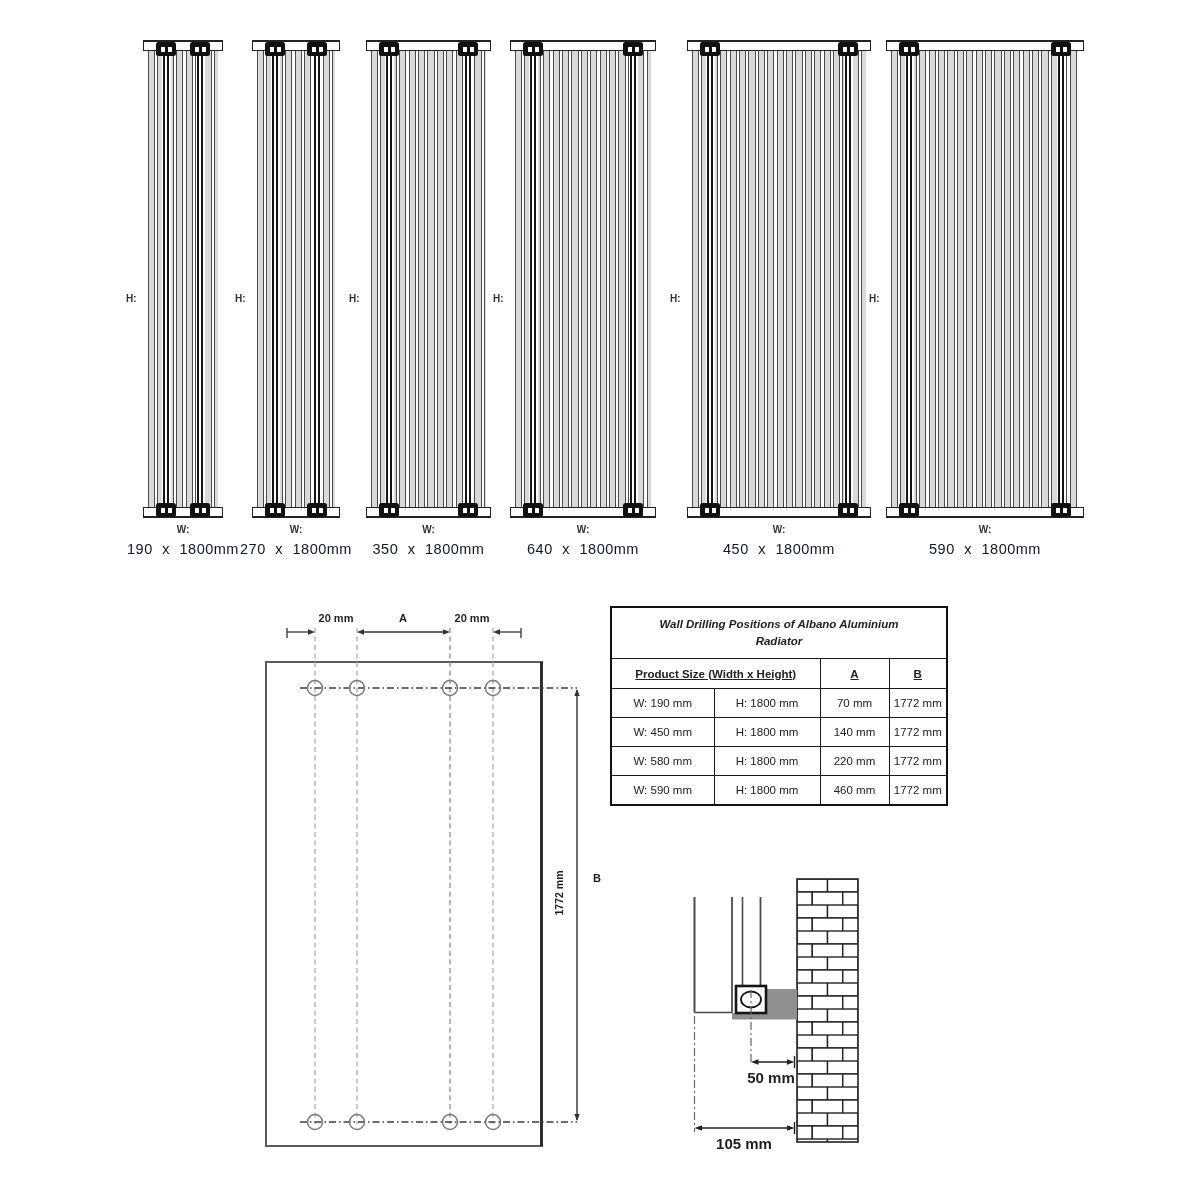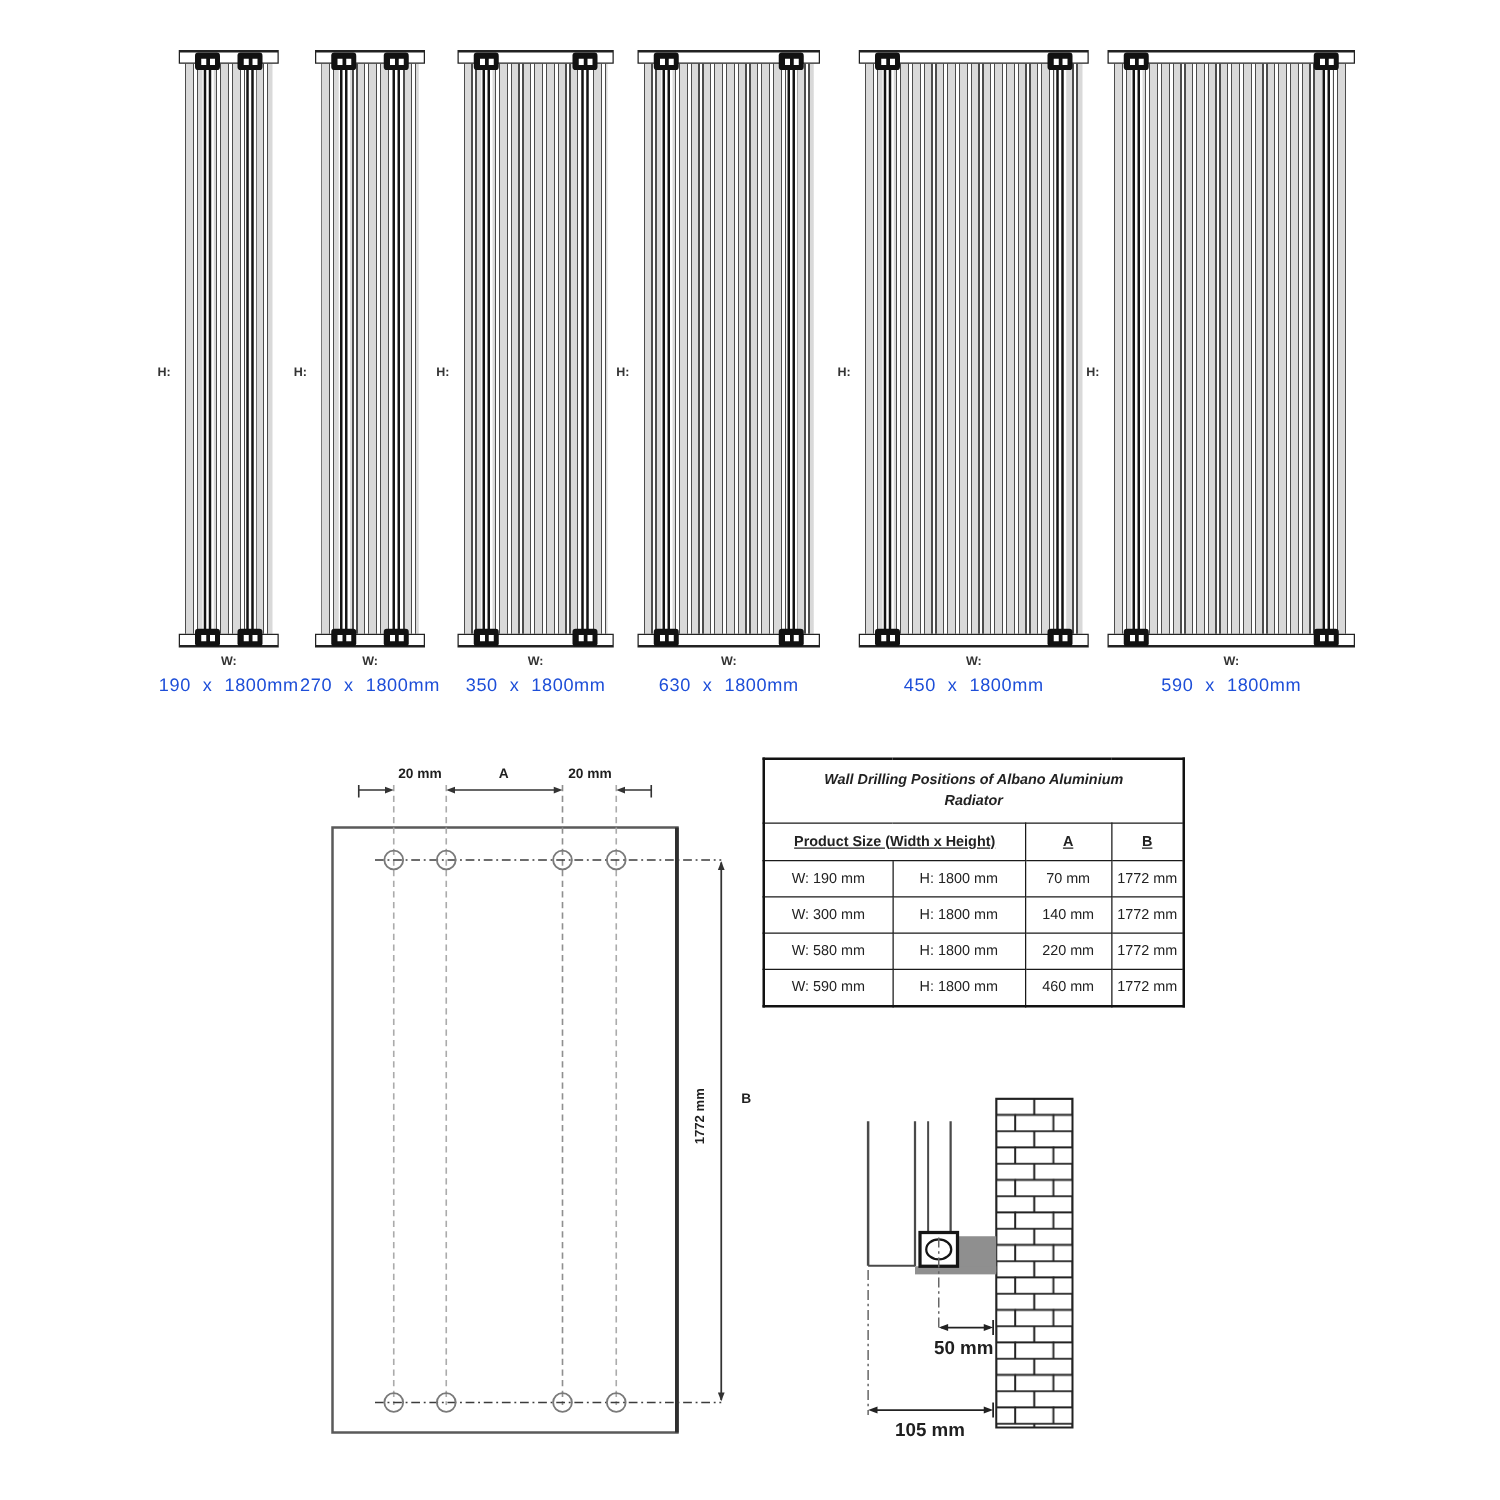--- a/index.html
+++ b/index.html
@@ -39,21 +39,21 @@
   .bracket.tl, .bracket.bl { left:8px; } .bracket.tr, .bracket.br { right:8px; }
   .h-label {
     position:absolute; left:-22px; top:253px; font-size:10px; font-weight:bold; color:#333;
   }
   .w-label {
     position:absolute; left:50%; transform:translateX(-50%); bottom:-17px;
     font-size:10px; font-weight:bold; color:#333;
   }
   .size-label {
     position:absolute; left:50%; transform:translateX(-50%); bottom:-39px;
-    font-size:14.5px; color:#1d4ed8; white-space:nowrap; word-spacing:5px; letter-spacing:0.5px;
+    font-size:14.5px; color:#0f172a; white-space:nowrap; word-spacing:5px; letter-spacing:0.5px;
   }
 
   
   .drill-svg, .side-svg { position:absolute; }
   .drill-svg { left:250px; top:600px; width:360px; height:560px; }
   .side-svg  { left:650px; top:860px; width:310px; height:340px; }
   svg text { font-family:"Liberation Sans", sans-serif; fill:#1f1f1f; }
   .dim-text  { font-size:11px; font-weight:bold; }
   .dim-text-lg { font-size:15px; font-weight:600; }
   .dim-text-rot { font-size:10.5px; font-weight:bold; }
@@ -180,21 +180,21 @@
       <div class="bracket bl">
           <span class="dot"></span>
           <span class="dot"></span>
         </div>
       <div class="bracket br">
           <span class="dot"></span>
           <span class="dot"></span>
         </div>
       <div class="h-label">H:</div>
       <div class="w-label">W:</div>
-      <div class="size-label">630 x 1800mm</div>
+      <div class="size-label">640 x 1800mm</div>
     </div>
 
     <div class="radiator" style="left: 692px; width: 174px;">
       <div class="rad-body">
         <div class="rail l"></div>
         <div class="rail r"></div>
       </div>
       <div class="cap cap-top"></div>
       <div class="cap cap-bottom"></div>
       <div class="bracket tl">
@@ -318,21 +318,21 @@
       </thead>
       <tbody>
     <tr>
       <td>W: 190 mm</td>
       <td>H: 1800 mm</td>
       <td>70 mm</td>
       <td>1772 mm</td>
     </tr>
 
     <tr>
-      <td>W: 300 mm</td>
+      <td>W: 450 mm</td>
       <td>H: 1800 mm</td>
       <td>140 mm</td>
       <td>1772 mm</td>
     </tr>
 
     <tr>
       <td>W: 580 mm</td>
       <td>H: 1800 mm</td>
       <td>220 mm</td>
       <td>1772 mm</td>

